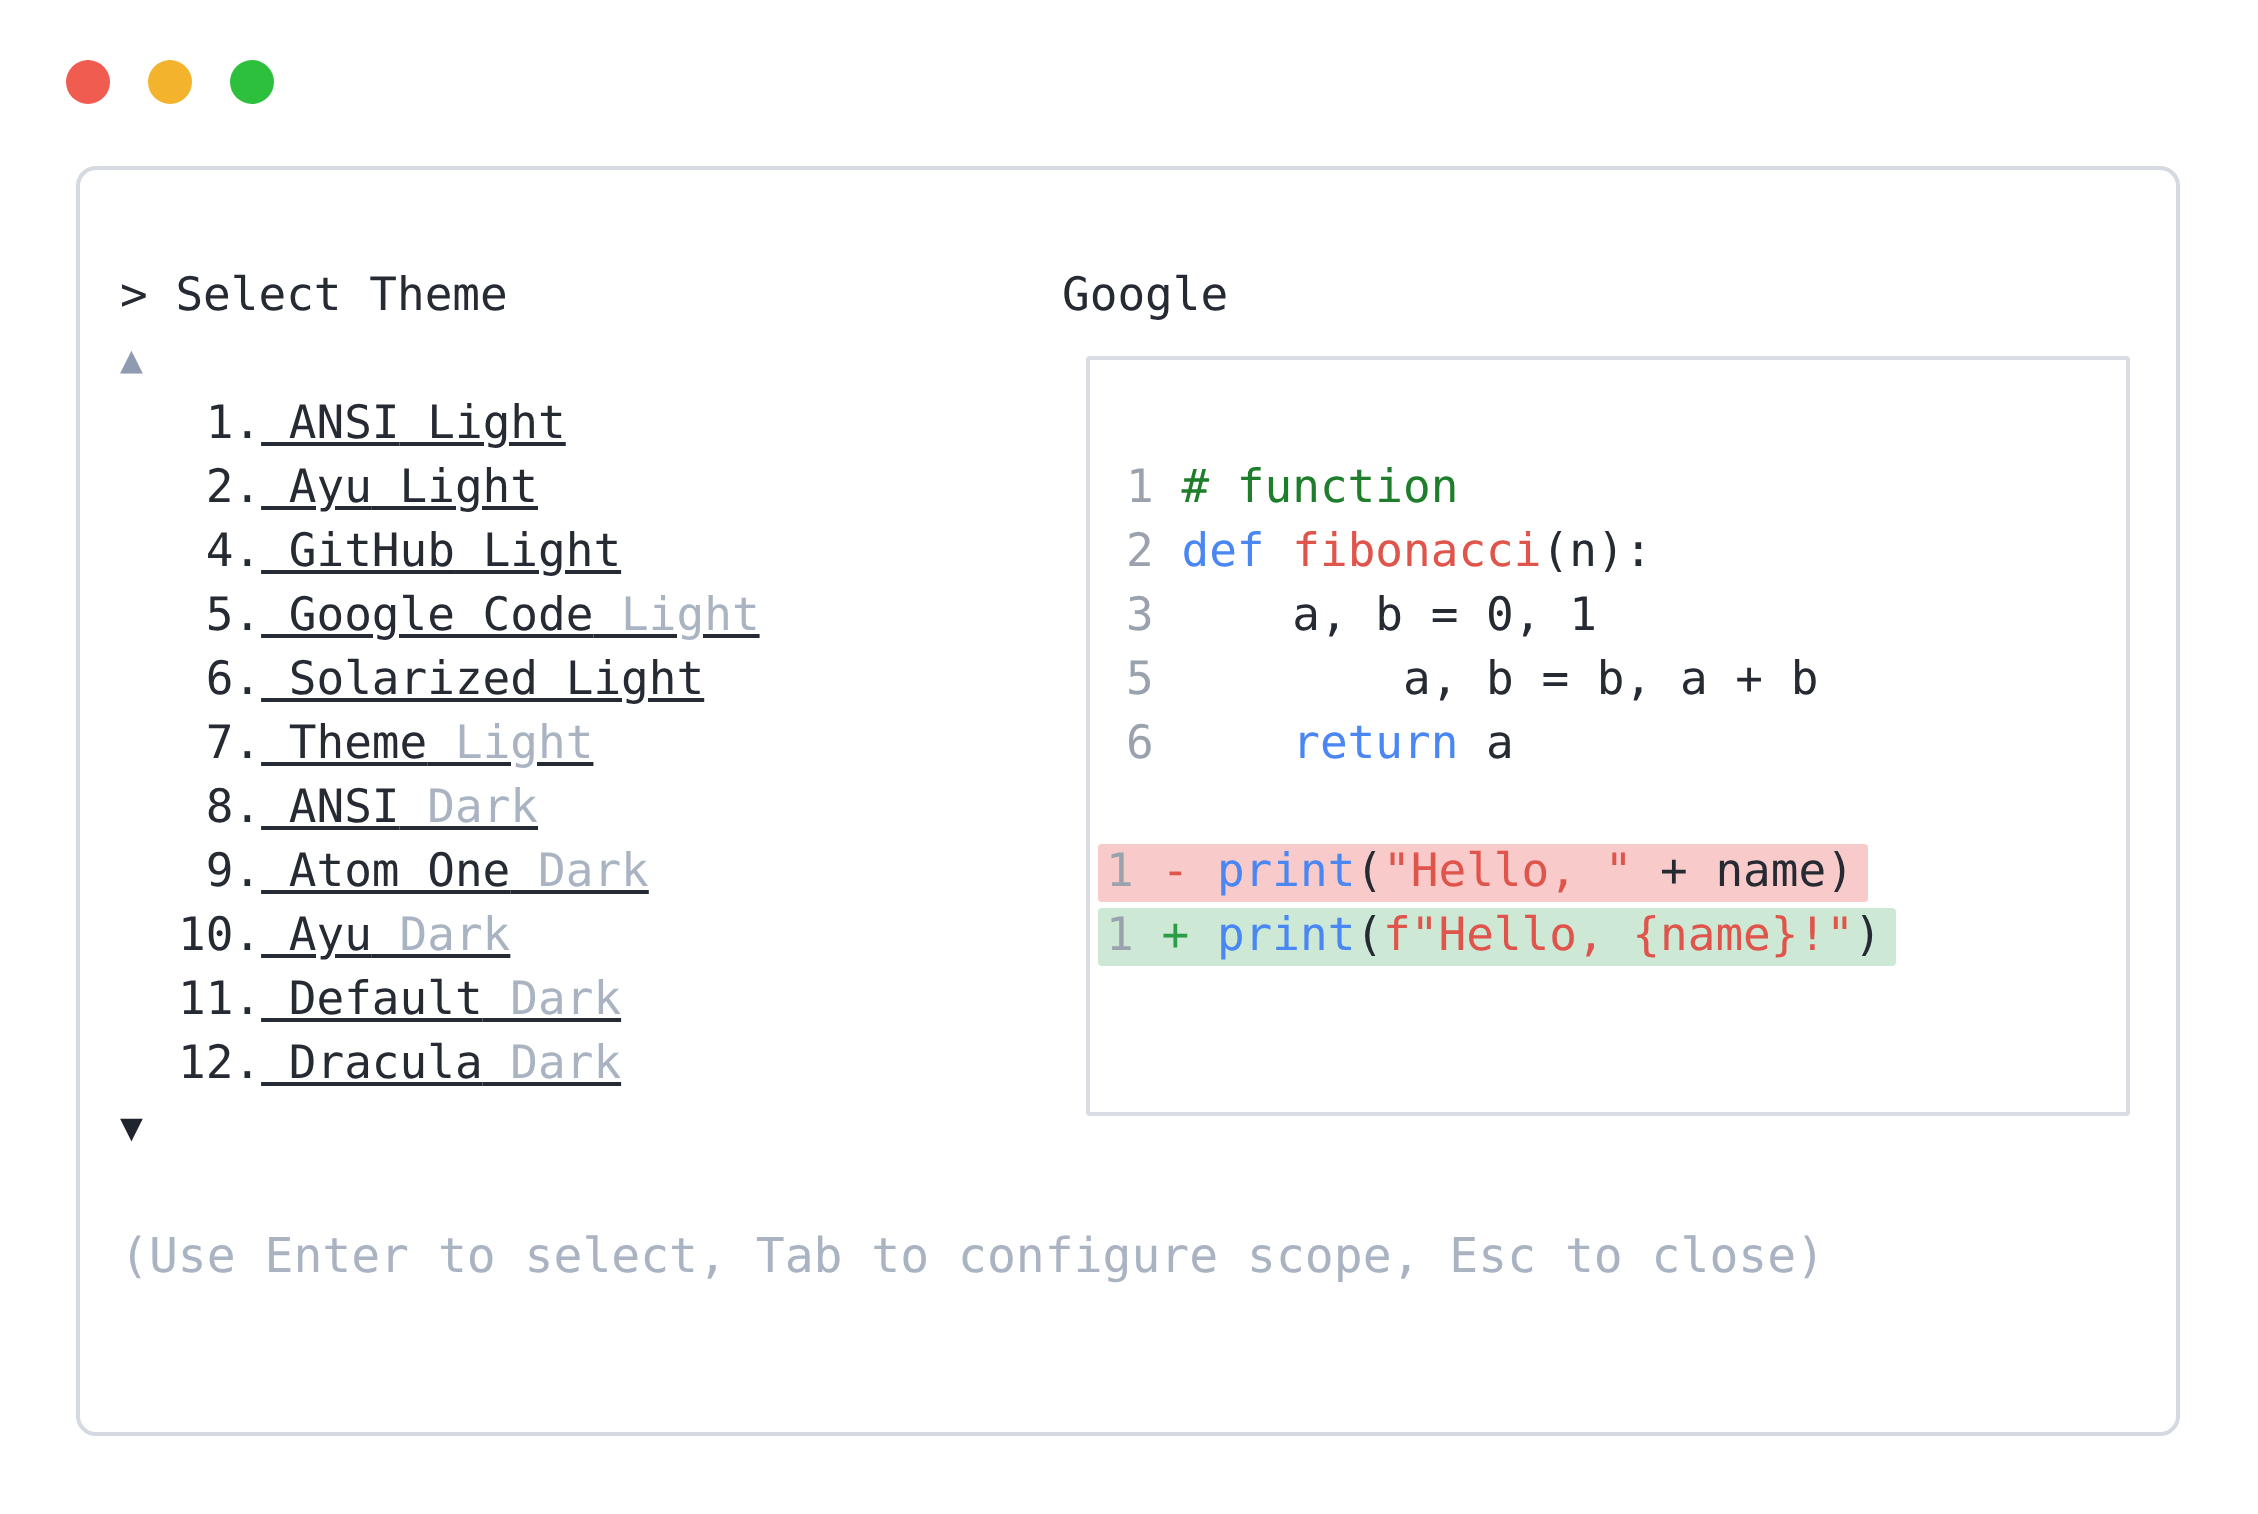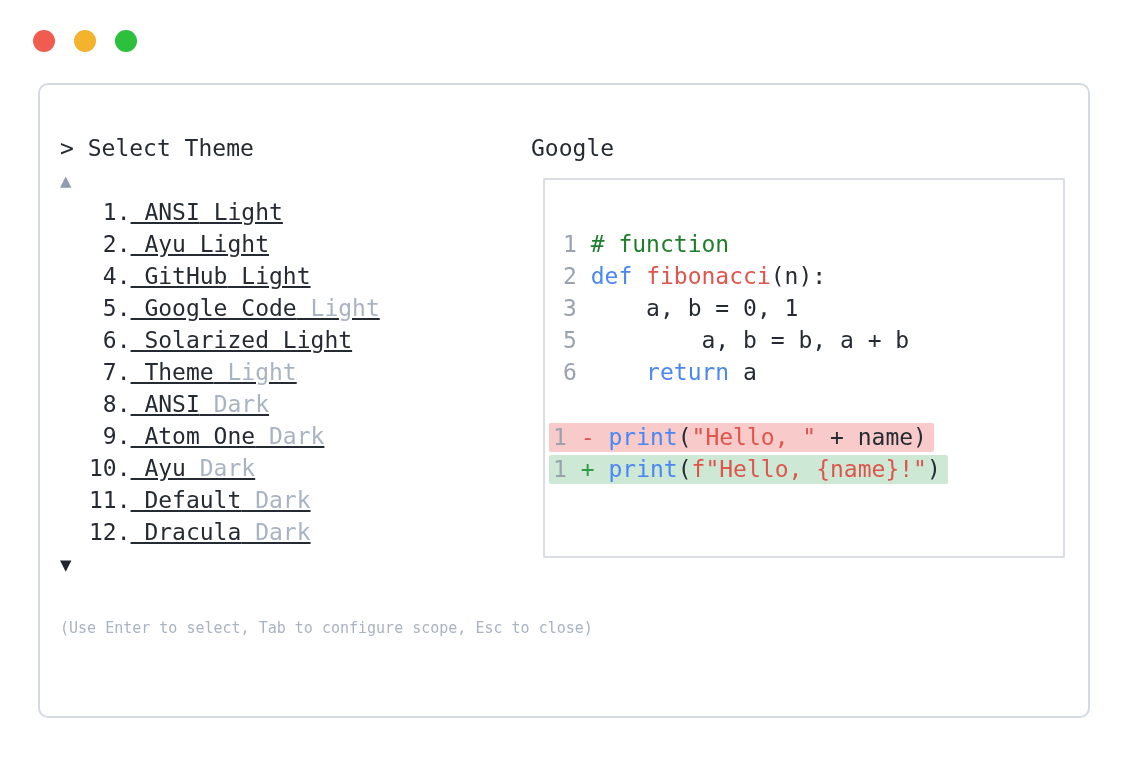--- a/index.html
+++ b/index.html
@@ -24,21 +24,21 @@
   .scroll-up { font-size:19px; line-height:32px; color:var(--arrow-up); }
   .scroll-down { font-size:19px; line-height:32px; color:var(--arrow-down); }
   .rows { margin-left:-6px; }
   .row { line-height:32px; font-size:23px; color:var(--text); white-space:pre; cursor:default;text-decoration:underline; }
   .row .gutter { display:inline-block; width:35px; vertical-align:middle; }
   .row .dot { display:inline-block; width:15px; height:15px; border-radius:50%;
               background:var(--selected); margin-left:3px; margin-bottom:2px; }
   .row .num { display:inline-block; width:3ch; text-align:right; white-space:pre; }
   .row.selected, .row.selected .num, .row.selected .iname, .row.selected .ivar { color:var(--selected); }
   .row .ivar.muted { color:var(--muted); }
-  .hint { margin-top:32px; font-size:15px; line-height:32px; color:var(--muted); white-space:pre; }
+  .hint { margin-top:32px; font-size:24px; line-height:32px; color:var(--muted); white-space:pre; }
 
   
   .preview-label { position:absolute; left:491px; top:47px; font-size:23px; line-height:32px; color:var(--text); }
   .preview-box { position:absolute; left:503px; top:93px; width:522px; height:380px;
                  border:2px solid var(--preview-border); border-radius:2px; background:#fff; }
   .code { padding:48px 0 0 18px; font-size:23px; }
   .cl { line-height:32px; height:32px; white-space:pre; color:var(--text); }
   .ln { color:var(--linenum); }
   .tk-plain { color:var(--text); }
   .tk-kw { color:var(--kw); }

